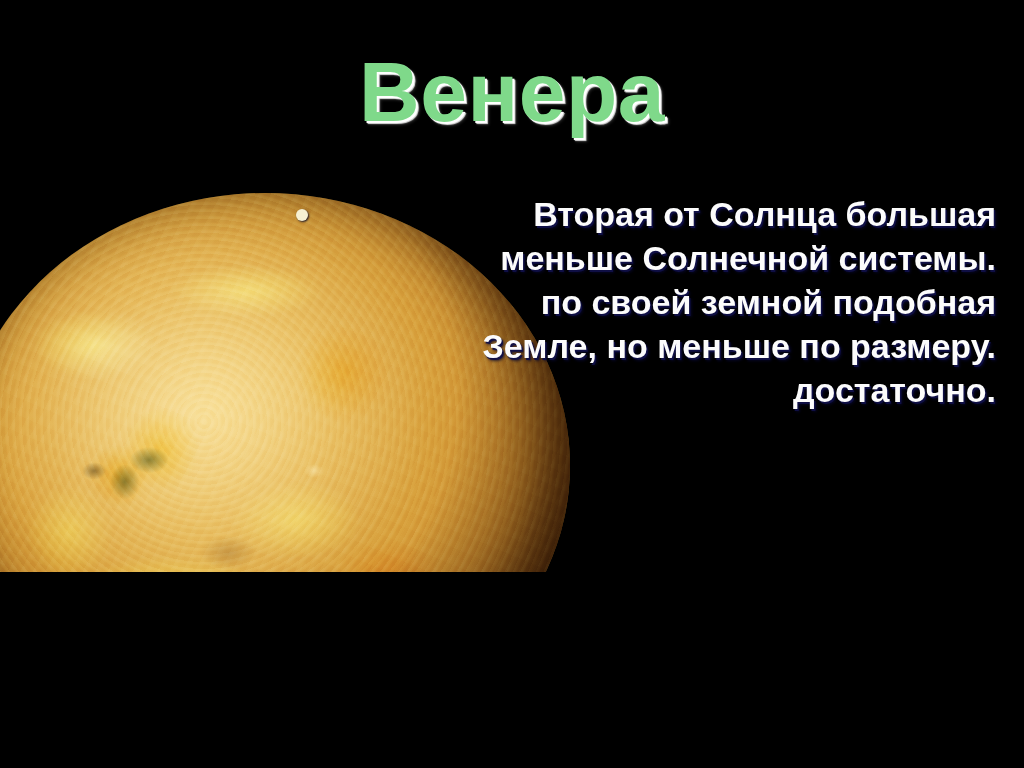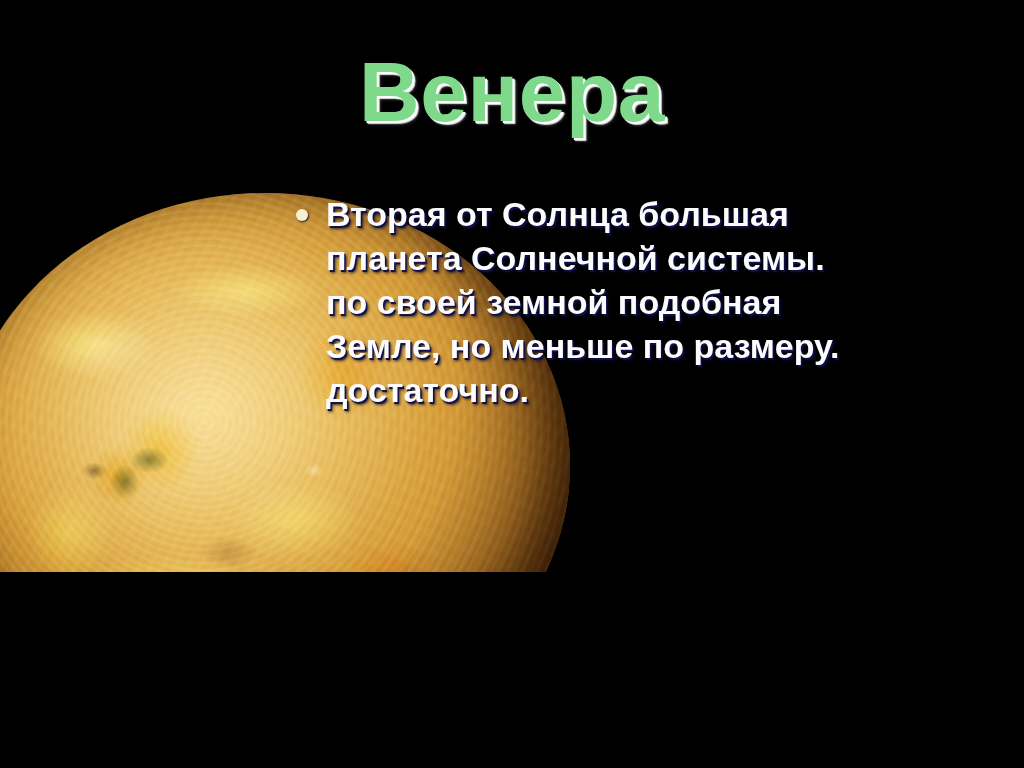--- a/index.html
+++ b/index.html
@@ -122,20 +122,21 @@
   
   .body-block {
     position: absolute;
     left: 296px;
     top: 192px;
     width: 700px;
   }
   .bullet-row {
     display: flex;
     align-items: flex-start;
+    text-align: right;
   }
   .bullet-dot {
     flex: 0 0 auto;
     width: 12px;
     height: 12px;
     border-radius: 50%;
     background: #f7f1d2;
     margin-top: 17px;
     margin-right: 18px;
     box-shadow: 1px 1px 2px rgba(10,10,40,0.85);
@@ -182,21 +183,21 @@
     <div class="planet-shade"></div>
   </div>
 
   <div class="title">Венера</div>
 
   <div class="body-block">
     <div class="bullet-row">
       <span class="bullet-dot"></span>
       <div class="para">
         <span class="line">Вторая от Солнца большая</span>
-        <span class="line">планета Солнечной системы.</span>
+        <span class="line">меньше Солнечной системы.</span>
         <span class="line">по своей земной подобная</span>
         <span class="line">Земле, но меньше по размеру.</span>
         <span class="line">достаточно.</span>
       </div>
     </div>
   </div>
 
   <div class="nasa">NASA</div>
 
 </div>

